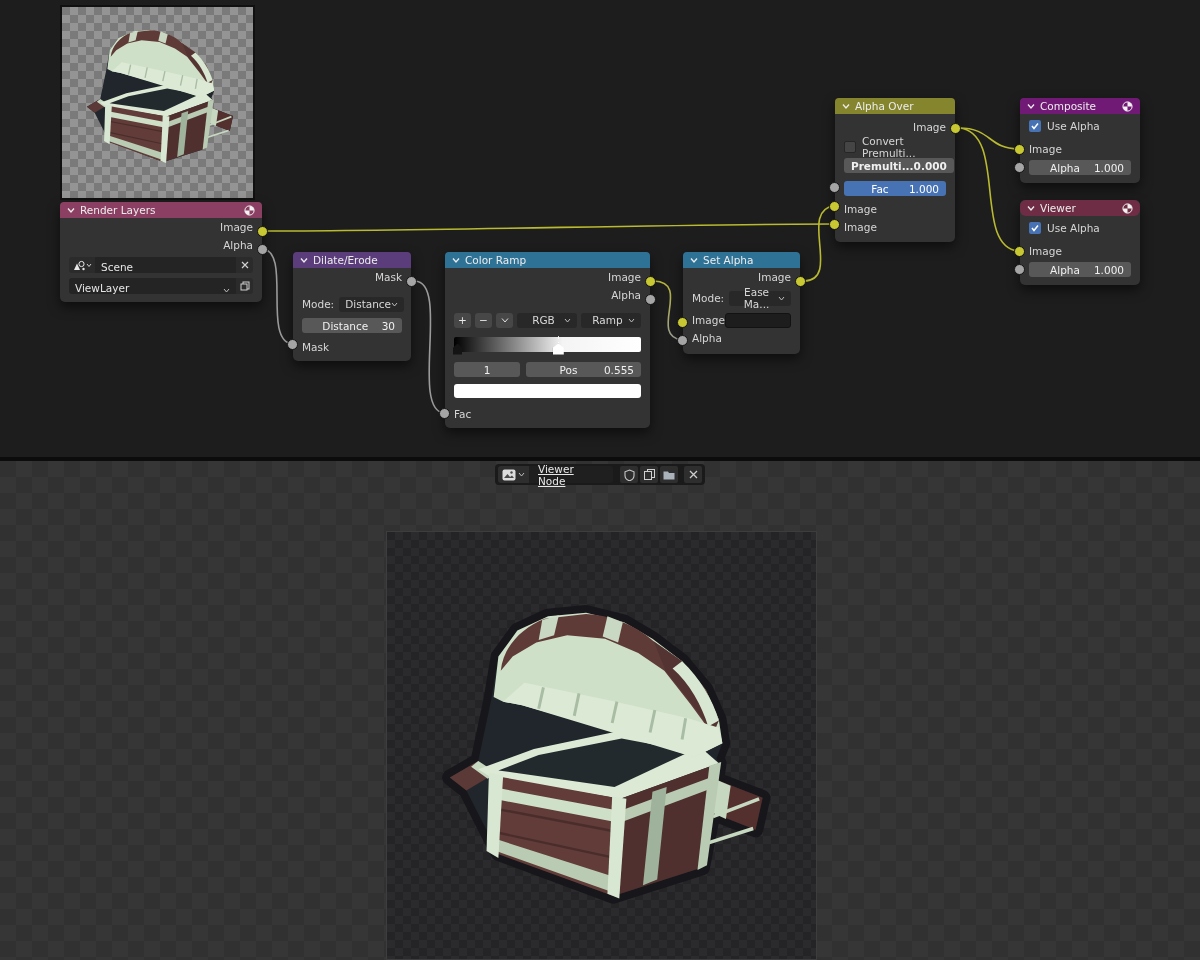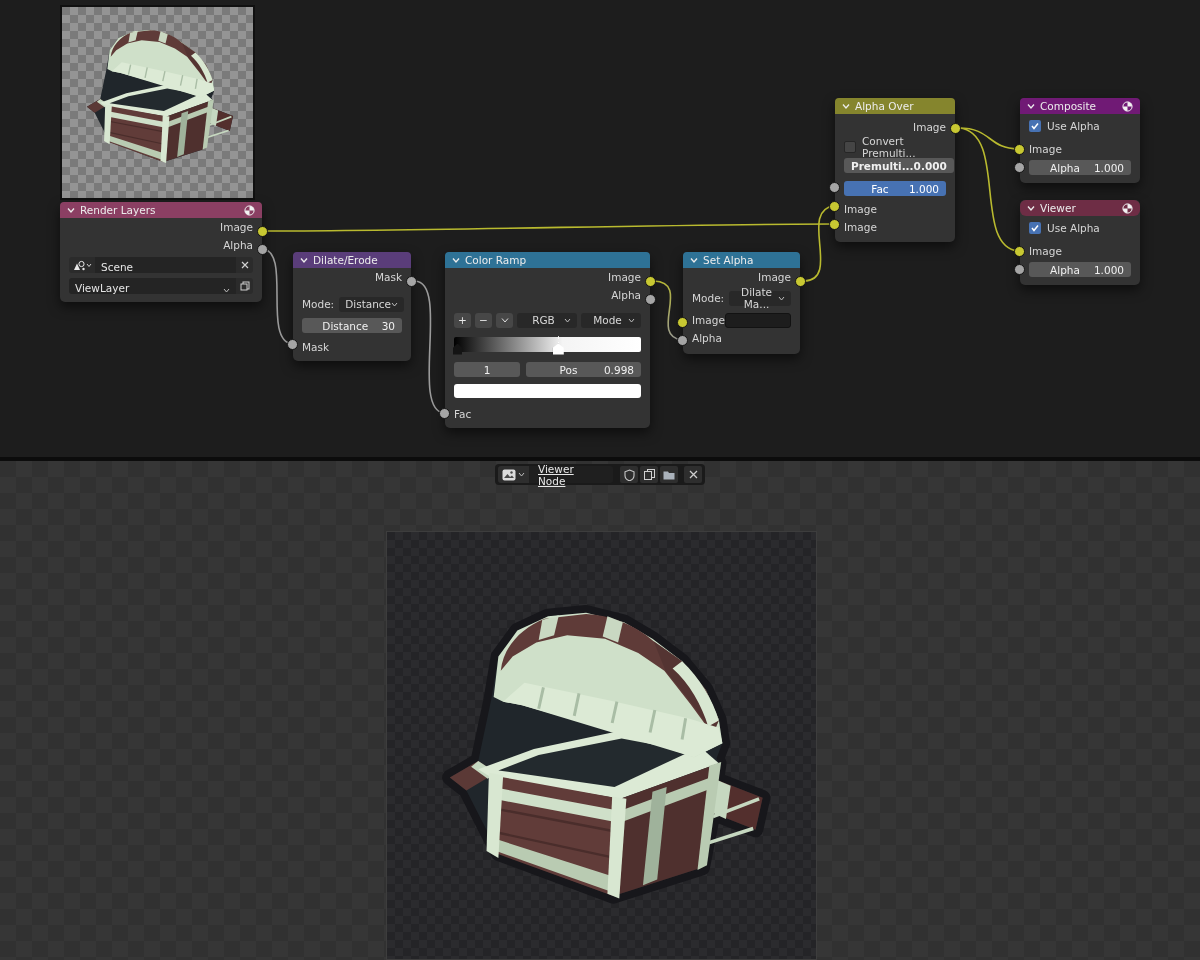--- a/index.html
+++ b/index.html
@@ -236,40 +236,40 @@
             <path d="M1 2.5 L4 6 L7 2.5" stroke="#e0e0e0" fill="none"></path>
           </svg>
         </div>
       <div class="dd" style="max-width:58px;align-items:center;">
         <span class="lab">RGB</span>
         <svg width="7" height="7">
             <path d="M1 2 L3.5 5 L6 2" stroke="#bdbdbd" fill="none"></path>
           </svg>
       </div>
       <div class="dd" style="max-width:54px;">
-        <span class="lab">Mode</span>
+        <span class="lab">Ramp</span>
         <svg width="7" height="7">
             <path d="M1 2 L3.5 5 L6 2" stroke="#bdbdbd" fill="none"></path>
           </svg>
       </div>
     </div>
     <div class="nrow" style="margin-top:8px;height:16px;">
       <div class="ramp">
         <div class="dash"></div>
         <div class="hB"></div>
         <div class="hA"></div>
       </div>
     </div>
     <div class="nrow r15" style="margin-top:10px;gap:6px;">
       <div class="slider" style="flex:0 0 52px;">
         <span class="lab">1</span>
       </div>
       <div class="slider">
         <span class="lab">Pos</span>
-        <span>0.998</span>
+        <span>0.555</span>
       </div>
     </div>
     <div class="nrow" style="margin-top:7px;height:14px;">
       <div class="swatchW"></div>
     </div>
     <div class="nrow r16" style="margin-top:8px;">
         <span>Fac</span>
       </div>
     <div style="height:6px;"></div>
     <span class="sock y sr" style="top:24px;"></span>
@@ -284,21 +284,21 @@
         </svg>
       <span>Set Alpha</span>
     </div>
     <div class="nrow r18 out">
         <span>Image</span>
       </div>
     <div style="height:4px;"></div>
     <div class="nrow r16" style="gap:5px;">
       <span>Mode:</span>
       <div class="dd">
-        <span class="lab">Dilate Ma...</span>
+        <span class="lab">Ease Ma...</span>
         <svg width="7" height="7">
             <path d="M1 2 L3.5 5 L6 2" stroke="#bdbdbd" fill="none"></path>
           </svg>
       </div>
     </div>
     <div class="nrow r16" style="margin-top:6px;justify-content:space-between;">
       <span>Image</span>
       <div class="swatchD"></div>
     </div>
     <div class="nrow r16" style="margin-top:2px;">

